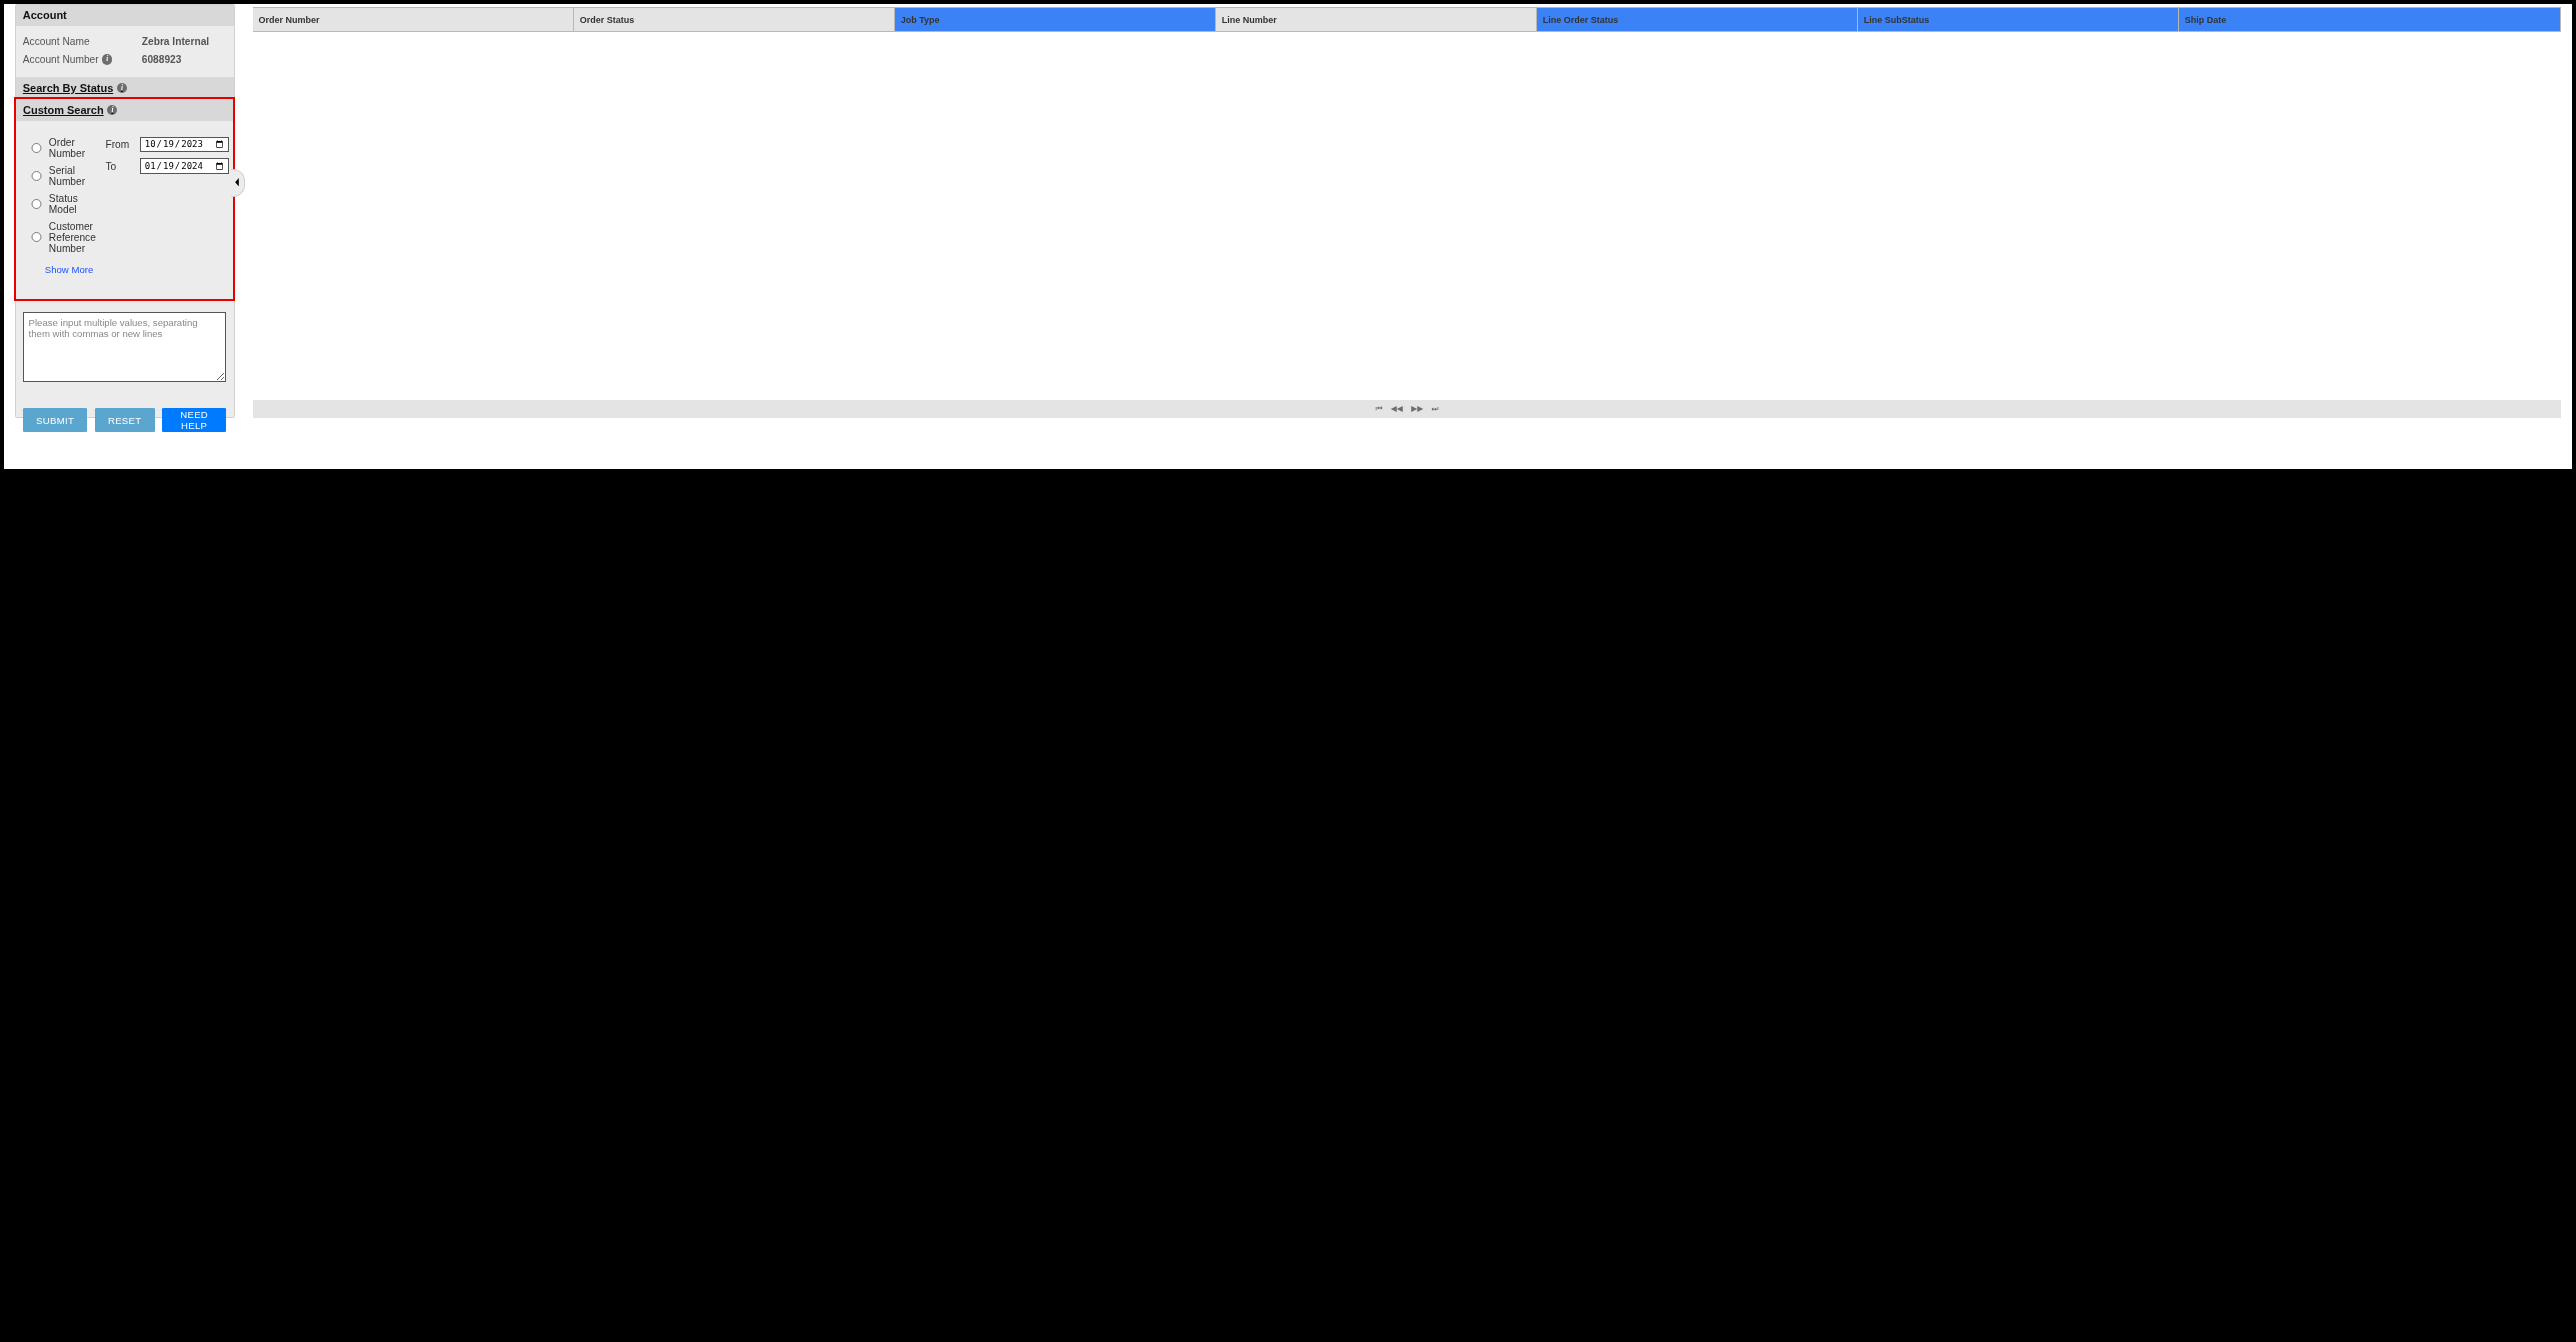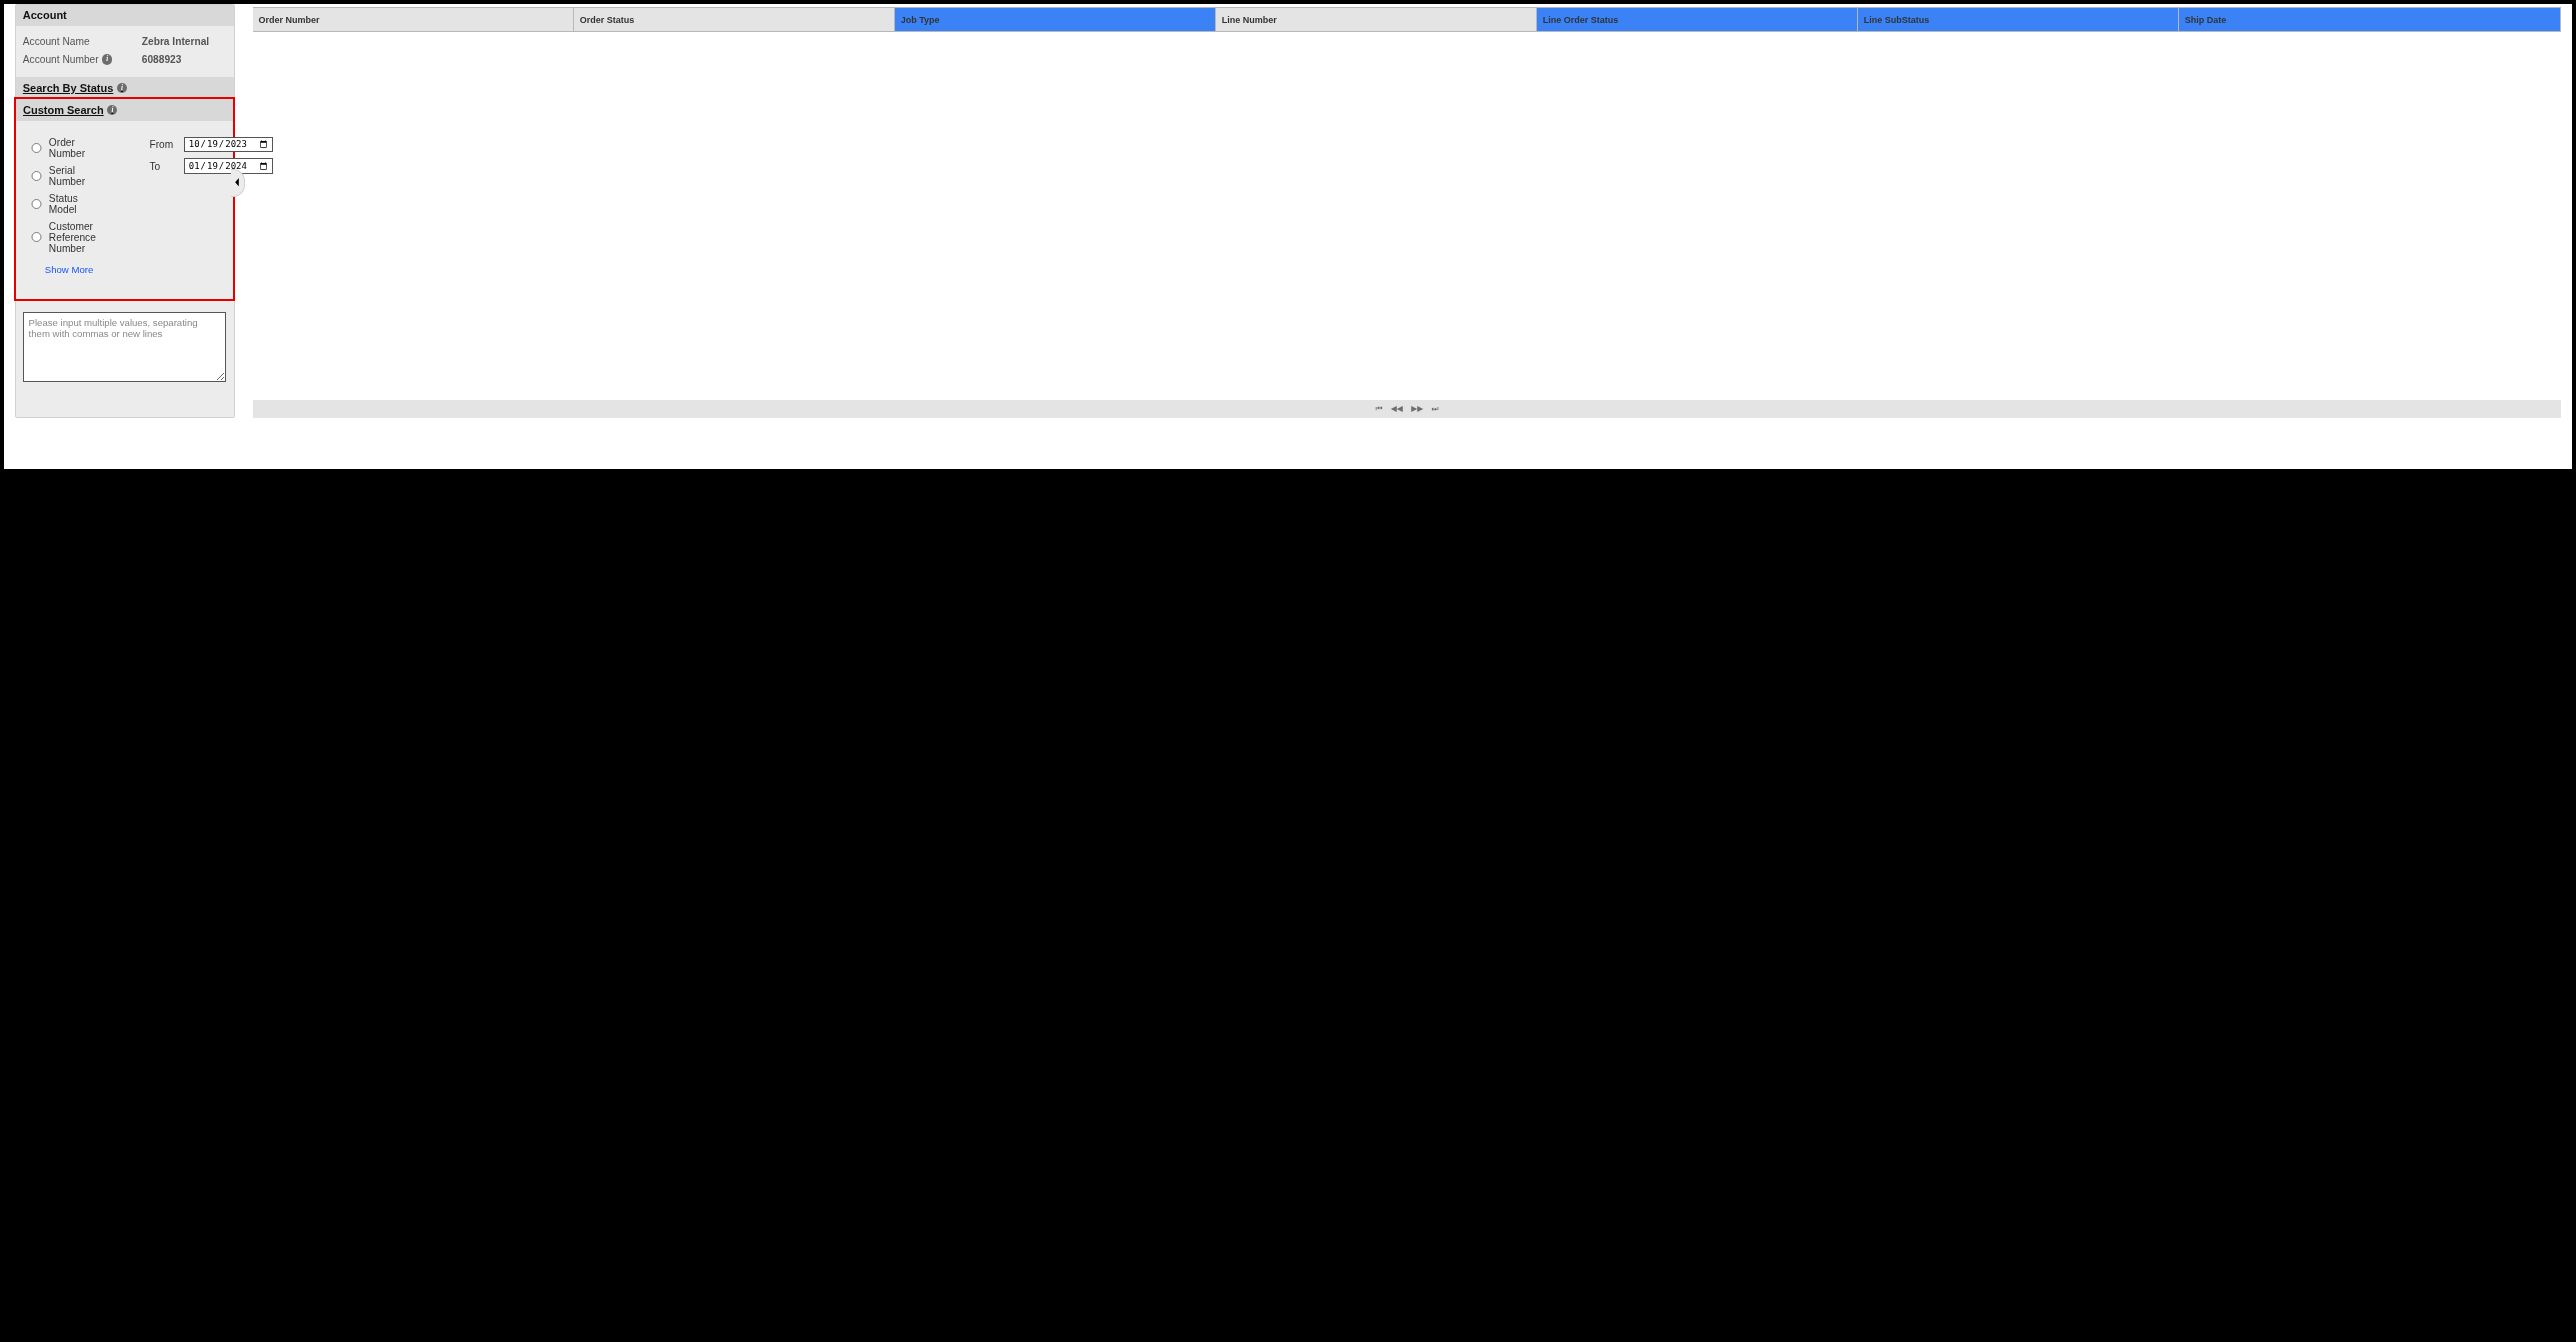--- a/index.html
+++ b/index.html
@@ -138,21 +138,20 @@
       display: flex;
       flex-direction: column;
       gap: 6px;
       font-size: 10.2px;
       color: #333;
     }
     .date-row {
       display: flex;
       align-items: center;
       gap: 8.4px;
-      margin-left: 44px;
     }
     .date-row .dlabel { width: 26.5px; }
     .date-row input[type="date"] {
       width: 89px;
       height: 15.7px;
       border: 0.6px solid #555;
       padding: 0 2.4px;
       font-size: 9px;
       background: #fff;
     }
@@ -324,20 +323,25 @@
               <input type="date" value="2024-01-19" style="">
             </div>
           </div>
         </div>
       </div>
 
       <div class="multi-input-wrap">
         <textarea class="multi-input" placeholder="Please input multiple values, separating them with commas or new lines" style=""></textarea>
       </div>
 
+      <div class="action-buttons">
+        <button class="btn btn-submit">SUBMIT</button>
+        <button class="btn btn-reset">RESET</button>
+        <button class="btn btn-help">NEED HELP</button>
+      </div>
 
       <div class="collapse-handle">
         <span>
           <svg width="6" height="8.4" viewBox="0 0 10 14" fill="#000">
               <path d="M8 0 L2 7 L8 14 Z"></path>
             </svg>
         </span>
       </div>
 
     </div>

